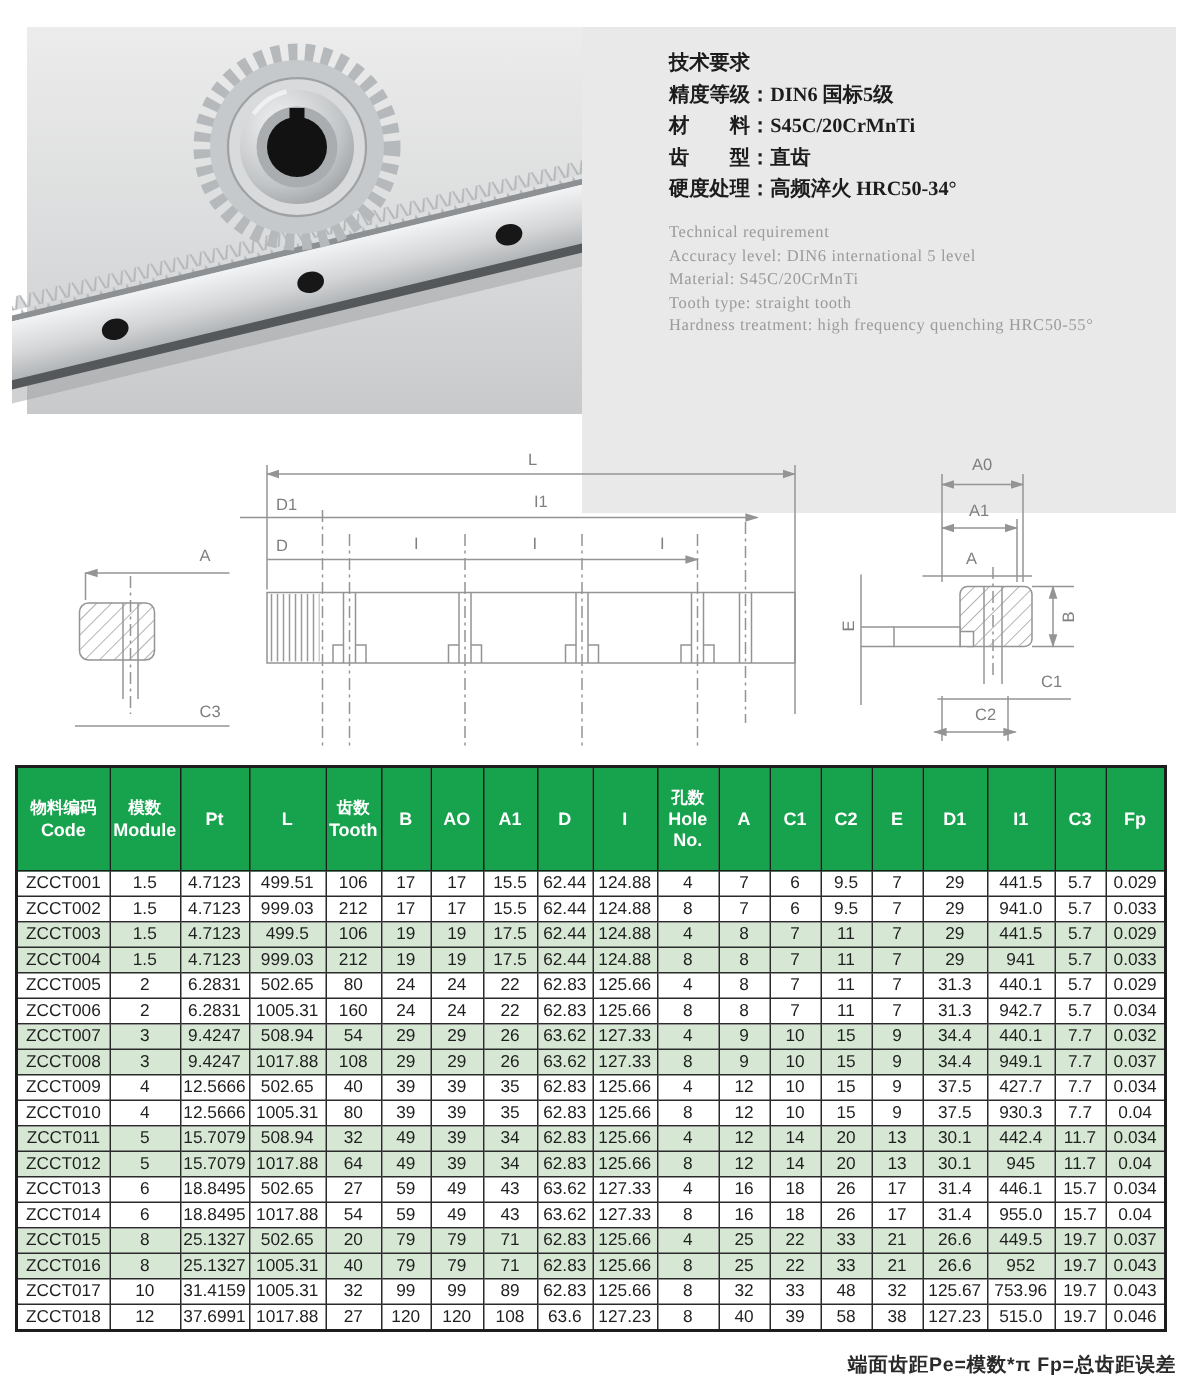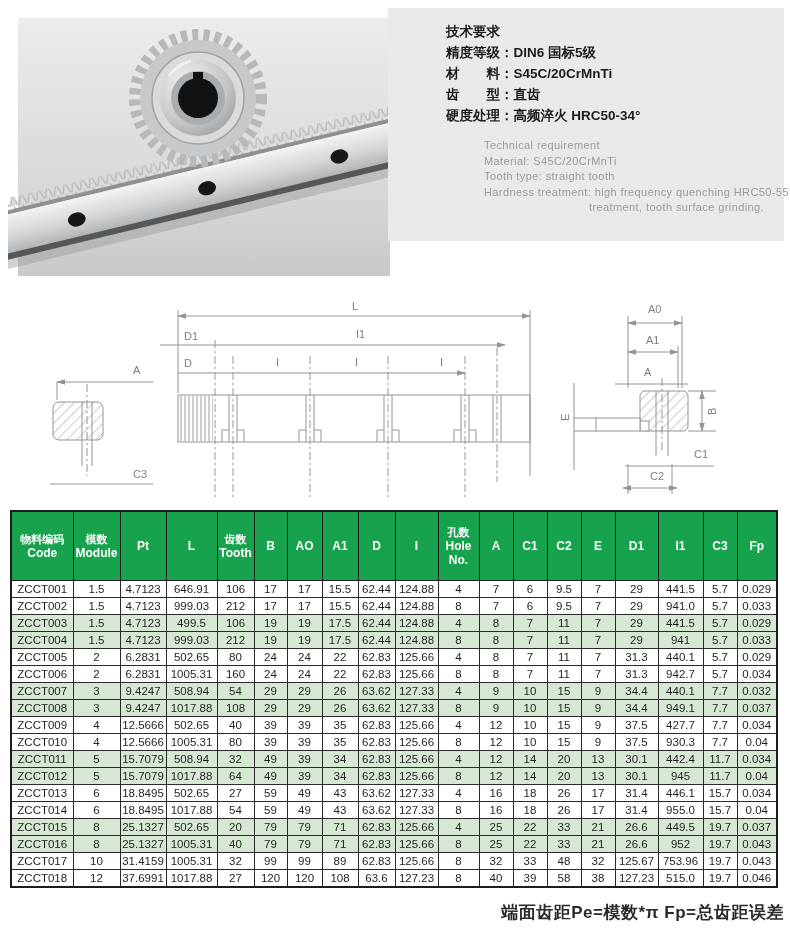--- a/index.html
+++ b/index.html
@@ -4,26 +4,26 @@
 <style>
   html,body{margin:0;padding:0;}
   body{
     width:790px;height:931px;position:relative;background:#ffffff;
     font-family:"Liberation Sans","DejaVu Sans",sans-serif;overflow:hidden;
   }
   
   .photo-wrap{position:absolute;left:8px;top:6px;width:382px;height:276px;}
   
   .techbox{
-    position:absolute;left:388px;top:8px;width:396px;height:233px;
-    background:#e9e9e9;box-sizing:border-box;padding:13px 10px 0 58px;
+    position:absolute;left:388px;top:18px;width:396px;height:324px;
+    background:#e9e9e9;box-sizing:border-box;padding:13px 10px 0 58px;font-family:Liberation Serif, serif;
   }
   .techbox .zh-line{font-size:13.5px;font-weight:bold;color:#1c1c1c;line-height:21px;white-space:nowrap;}
   .techbox .en-block{margin-top:12px;}
-  .techbox .en-line{font-size:11px;color:#9b9b9b;line-height:15.5px;letter-spacing:.4px;white-space:nowrap;margin-left:38px;}
+  .techbox .en-line{font-size:11px;color:#9b9b9b;line-height:15.5px;letter-spacing:.4px;white-space:nowrap;}
   .techbox .en-line.indent{padding-left:105px;}
   
   .diagram{position:absolute;left:0;top:288px;width:790px;height:222px;}
   .diagram text{font-size:11px;fill:#7f7f7f;font-family:"Liberation Sans",sans-serif;}
   .dline{stroke:#949494;stroke-width:1;fill:none;}
   .cline{stroke:#949494;stroke-width:1;fill:none;stroke-dasharray:8 3 2 3;}
   
   .spec-table{
     position:absolute;left:10px;top:510px;width:742px;
     border-collapse:collapse;table-layout:fixed;
@@ -35,21 +35,21 @@
   }
   .spec-table th .zh{font-size:11px;font-weight:bold;line-height:14px;}
   .spec-table th .en{font-size:12px;font-weight:bold;line-height:14px;}
   .spec-table td{
     border:1px solid #2a2a2a;text-align:center;font-size:11.5px;color:#1f1f1f;
     height:16px;padding:0 1px;white-space:nowrap;overflow:hidden;
   }
   .spec-table tr.striped td{background:#d6e8d4;}
   
   .footnote{
-    position:absolute;right:6px;top:901px;font-size:17px;color:#2a2a2a;
+    position:absolute;right:6px;top:901px;font-size:13px;color:#2a2a2a;
     font-weight:bold;letter-spacing:.5px;
   }
 </style>
 </head>
 <body>
 
 <div class="photo-wrap">
   <svg width="382" height="276" viewBox="0 0 382 276">
     <defs>
       <linearGradient id="bgGrad" x1="0" y1="0" x2="0" y2="1">
@@ -99,24 +99,24 @@
 </div>
 
 <div class="techbox">
   <div class="zh-line">技术要求</div>
   <div class="zh-line">精度等级：DIN6 国标5级</div>
   <div class="zh-line">材　　料：S45C/20CrMnTi</div>
   <div class="zh-line">齿　　型：直齿</div>
   <div class="zh-line">硬度处理：高频淬火 HRC50-34°</div>
   <div class="en-block">
     <div class="en-line">Technical requirement</div>
+    <div class="en-line">Accuracy level: DIN6 international 5 level</div>
     <div class="en-line">Material: S45C/20CrMnTi</div>
     <div class="en-line">Tooth type: straight tooth</div>
     <div class="en-line">Hardness treatment: high frequency quenching HRC50-55°</div>
-    <div class="en-line indent">treatment, tooth surface grinding.</div>
   </div>
 </div>
 
 <svg class="diagram" viewBox="0 0 790 222">
   <defs>
     <marker id="arr" viewBox="0 0 10 10" refX="9" refY="5" markerWidth="9" markerHeight="9" orient="auto-start-reverse">
       <path d="M0,1.8 L10,5 L0,8.2 z" fill="#949494"></path>
     </marker>
     <pattern id="hatch" width="7" height="7" patternUnits="userSpaceOnUse" patternTransform="rotate(45)">
       <line x1="0" y1="0" x2="0" y2="7" stroke="#9a9a9a" stroke-width="1"></line>
@@ -313,21 +313,21 @@
         <th>
           <div class="en">Fp</div>
         </th>
       </tr>
     </thead>
     <tbody>
       <tr>
         <td>ZCCT001</td>
         <td>1.5</td>
         <td>4.7123</td>
-        <td>646.91</td>
+        <td>499.51</td>
         <td>106</td>
         <td>17</td>
         <td>17</td>
         <td>15.5</td>
         <td>62.44</td>
         <td>124.88</td>
         <td>4</td>
         <td>7</td>
         <td>6</td>
         <td>9.5</td>

